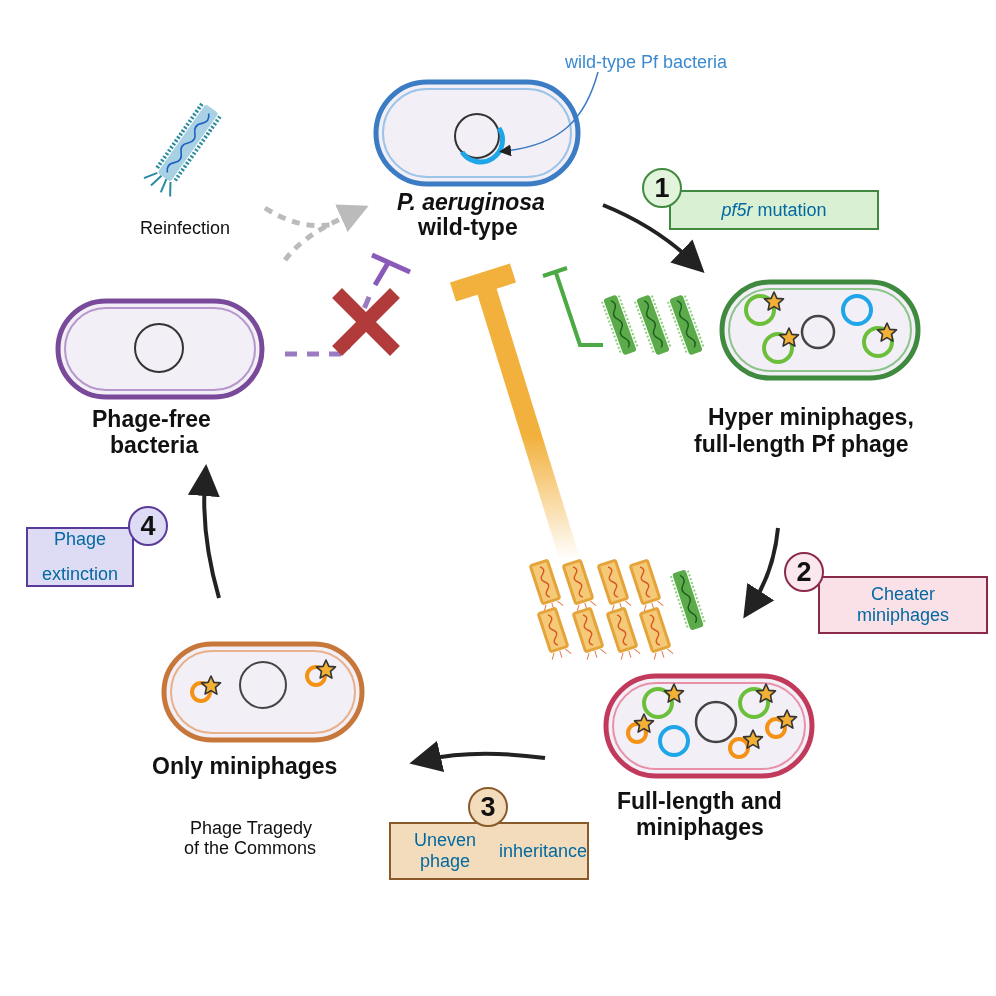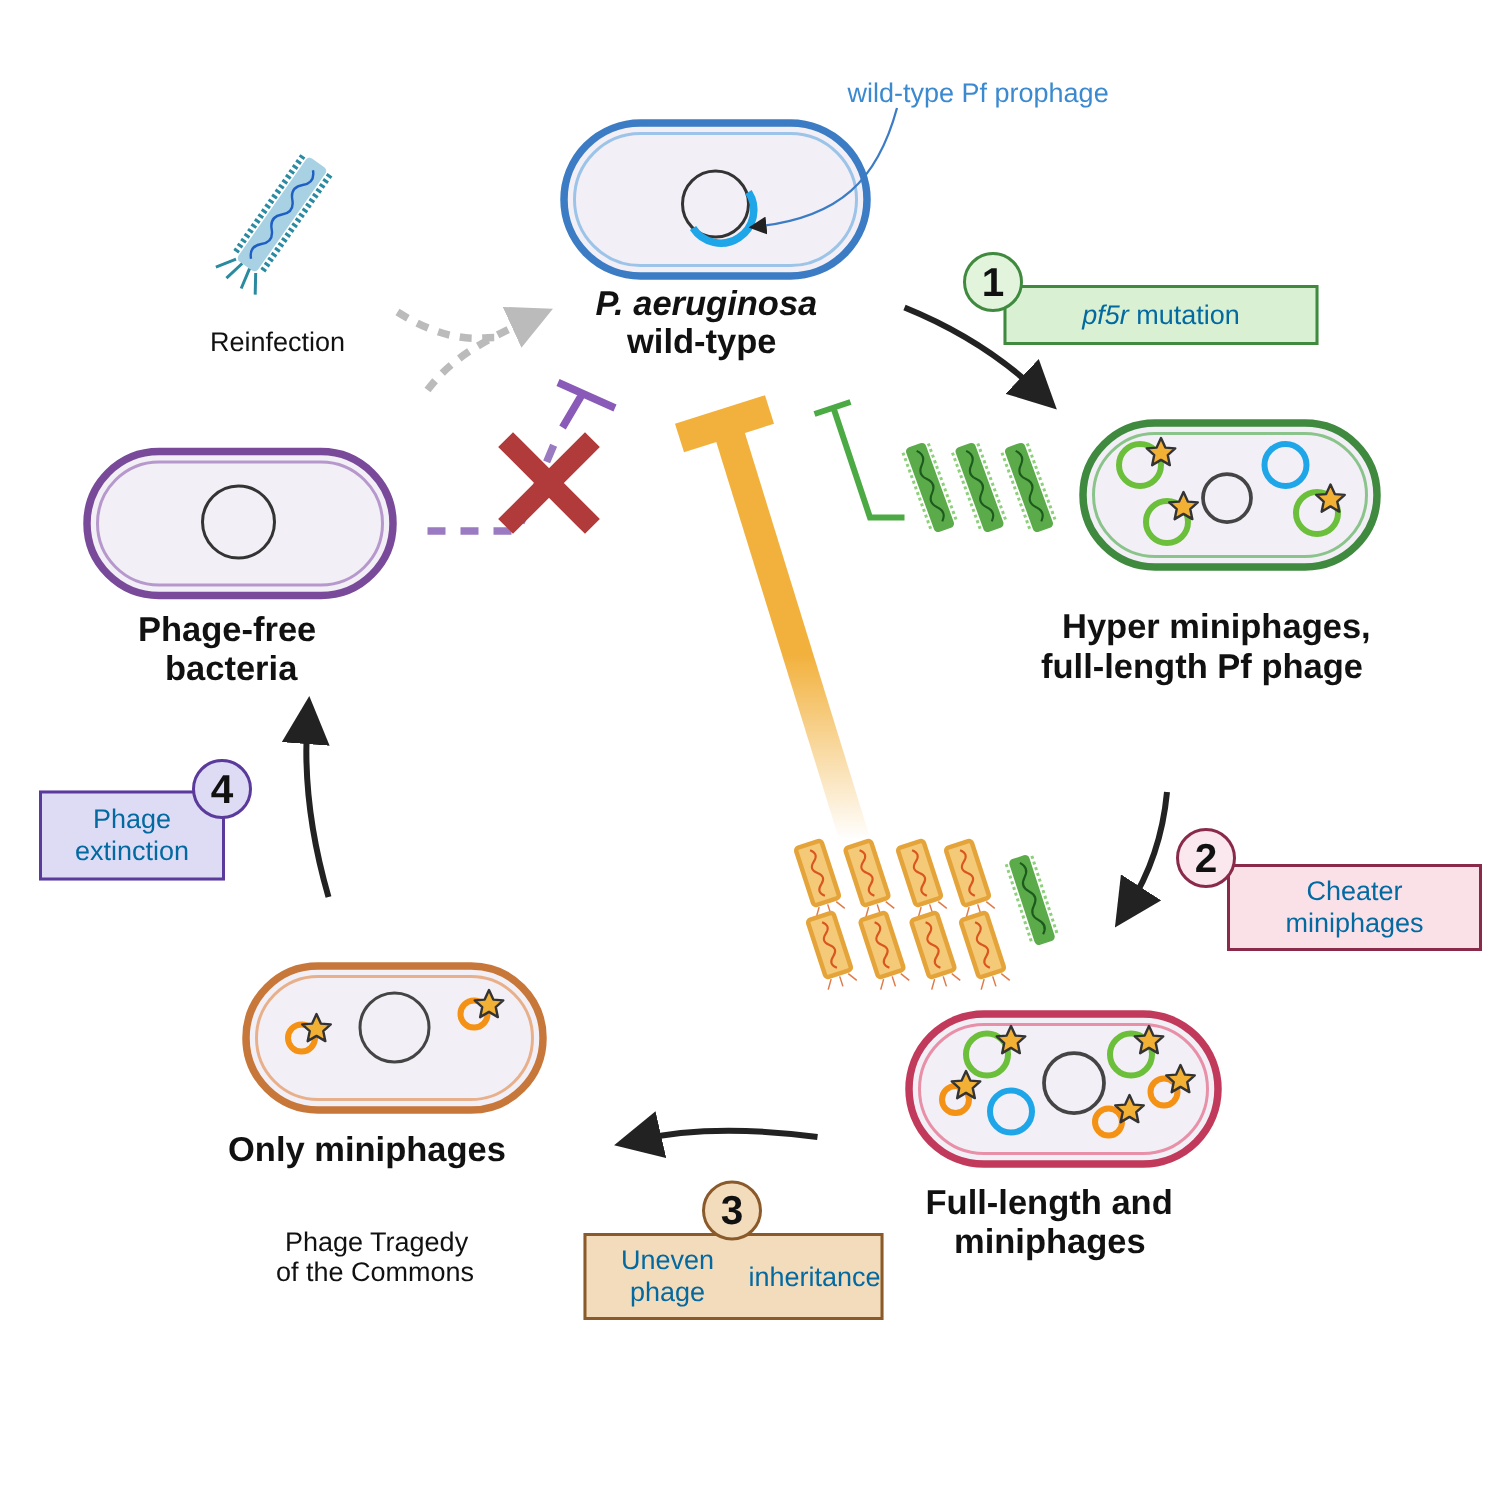--- a/index.html
+++ b/index.html
@@ -137,21 +137,21 @@
     <use href="#orangephage" x="655" y="630" transform="rotate(-18,655,630)"></use>
     <use href="#greenphage" x="688" y="600" transform="rotate(-18,688,600)"></use>
   </g>
 
   <path d="M603,205 C640,220 670,240 693,262" fill="none" stroke="#222" stroke-width="4" marker-end="url(#ah)"></path>
   <path d="M778,528 C775,560 765,585 752,605" fill="none" stroke="#222" stroke-width="4" marker-end="url(#ah)"></path>
   <path d="M545,758 C500,752 460,752 425,760" fill="none" stroke="#222" stroke-width="4" marker-end="url(#ah)"></path>
   <path d="M219,598 C208,560 202,520 205,480" fill="none" stroke="#222" stroke-width="4" marker-end="url(#ah)"></path>
 </svg>
 
-<div class="plain" style="left:565px;top:52px;color:#3b8ad0;font-size:18px;">wild-type Pf prophage</div>
+<div class="plain" style="left:565px;top:52px;color:#3b8ad0;font-size:18px;">wild-type Pf bacteria</div>
 <div class="plain" style="left:140px;top:218px;">Reinfection</div>
 <div class="plain" style="left:190px;top:818px;">Phage Tragedy</div>
 <div class="plain" style="left:184px;top:838px;">of the Commons</div>
 
 <div class="lbl" style="left:397px;top:189px;font-style:italic;">P. aeruginosa</div>
 <div class="lbl" style="left:418px;top:214px;">wild-type</div>
 <div class="lbl" style="left:708px;top:404px;">Hyper miniphages,</div>
 <div class="lbl" style="left:694px;top:431px;">full-length Pf phage</div>
 <div class="lbl" style="left:617px;top:788px;">Full-length and</div>
 <div class="lbl" style="left:636px;top:814px;">miniphages</div>
@@ -169,17 +169,17 @@
   <span>miniphages</span>
 </div>
 <div class="stepnum" style="left:784px;top:552px;background:#fbe8ee;border-color:#8a2a4a;">2</div>
 
 <div class="stepbox" style="left:389px;top:822px;width:200px;height:58px;background:#f3dcbc;border-color:#8a5a2a;flex-direction:row;">
   <span>Uneven phage</span>
   <span>inheritance</span>
 </div>
 <div class="stepnum" style="left:468px;top:787px;background:#f3dcbc;border-color:#8a5a2a;">3</div>
 
-<div class="stepbox" style="left:26px;top:527px;width:124px;height:60px;background:#dedcf5;border-color:#5a3a9a;flex-direction:column;">
+<div class="stepbox" style="left:26px;top:527px;width:108px;height:60px;background:#dedcf5;border-color:#5a3a9a;flex-direction:column;justify-content:space-between;">
   <span>Phage</span>
   <span>extinction</span>
 </div>
 <div class="stepnum" style="left:128px;top:506px;background:#dedcf5;border-color:#5a3a9a;">4</div>
 
 </body></html>

